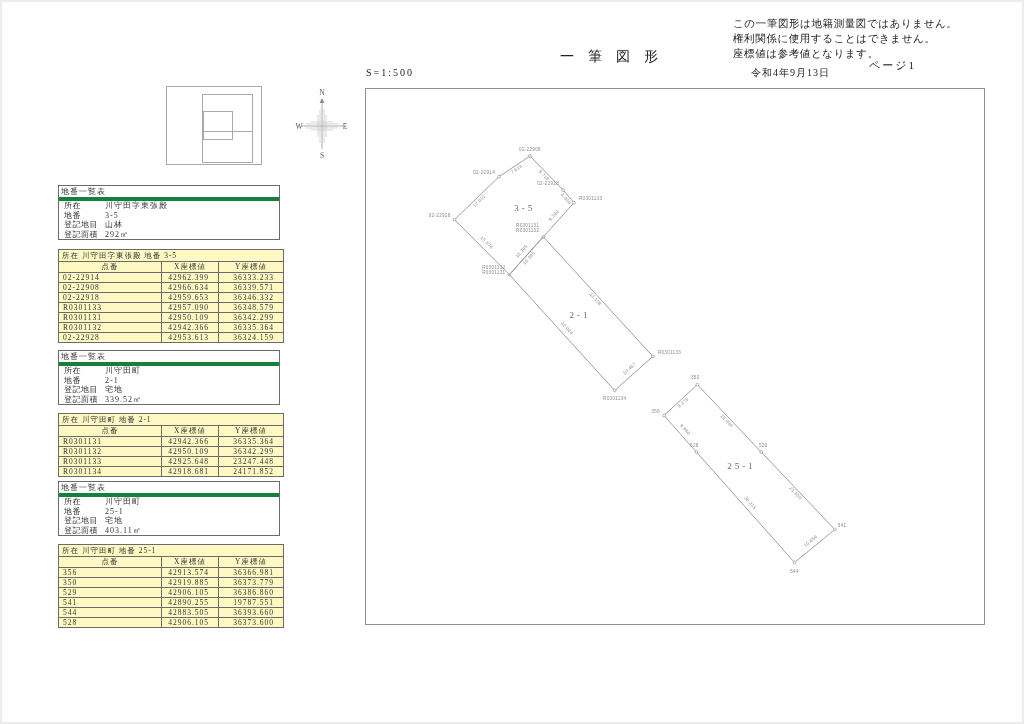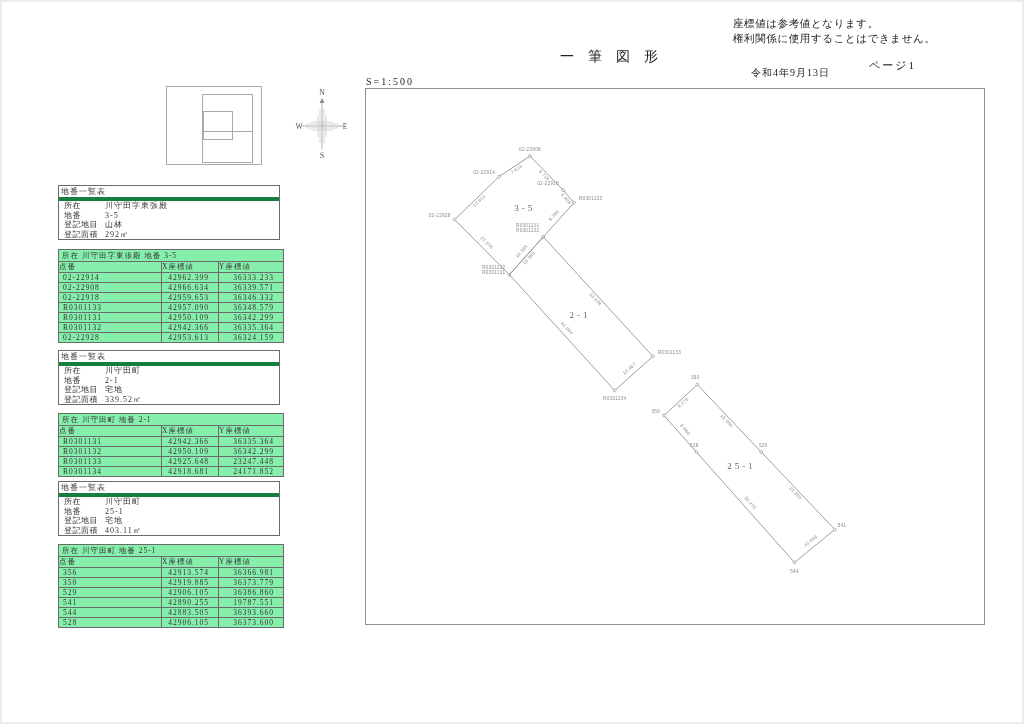--- a/index.html
+++ b/index.html
@@ -3,21 +3,21 @@
 <meta charset="utf-8">
 <style>
   * { margin:0; padding:0; box-sizing:border-box; }
   html,body { background:#ffffff; }
   body { width:1024px; height:724px; position:relative; overflow:hidden;
          font-family:"Liberation Serif","DejaVu Serif",serif; color:#333; }
   .page-edge { position:absolute; inset:0; box-shadow: inset 0 0 0 2px #ececec, inset 0 2px 0 #d8d8d8; pointer-events:none; }
 
   
   .disclaimer { position:absolute; left:733px; top:16px; font-size:10.5px; letter-spacing:0.6px; line-height:15px; color:#222; }
-  .scale { position:absolute; left:366px; top:76px; font-size:10px; letter-spacing:2px; color:#222; }
+  .scale { position:absolute; left:366px; top:67px; font-size:10px; letter-spacing:2px; color:#222; }
   .doc-title { position:absolute; left:560px; top:48px; font-size:14px; letter-spacing:14px; color:#222; }
   .doc-date { position:absolute; left:751px; top:66px; font-size:10px; letter-spacing:1px; color:#222; }
   .page-no { position:absolute; left:869px; top:58px; font-size:11px; letter-spacing:2px; color:#222; }
 
   
   .inset { position:absolute; }
   .inset .r { position:absolute; border:1px solid #a9a9a9; }
   .inset .ln { position:absolute; height:1px; background:#a9a9a9; }
 
   
@@ -27,45 +27,46 @@
   .compass line.lite { stroke:#c4c4c4; stroke-width:0.7; }
   .compass path { fill:#888; }
 
   
   .sidebar { position:absolute; left:58px; top:185px; width:225px; }
   .sum { border:1px solid #6b6b6b; width:222px; background:#fff; }
   .sum-title { font-size:8px; letter-spacing:1px; line-height:11px; padding-left:2px; border-bottom:4px solid #15803d; color:#333; }
   .sum-row { display:flex; line-height:9.5px; font-size:8px;align-items:center; }
   .sum-label { width:46px; padding-left:5px; letter-spacing:0.5px; color:#333; }
   .sum-val { letter-spacing:1px; color:#333; }
-  table.ct { border-collapse:collapse; table-layout:fixed; width:225px; background:#86efac; }
+  table.ct { border-collapse:collapse; table-layout:fixed; width:225px; background:#fef9c3; }
   table.ct td { border:1px solid #6b6b6b; font-size:7.5px; color:#333; height:9px; line-height:9px; overflow:hidden; white-space:nowrap; }
   table.ct tr.ct-title td { border-bottom:1px solid #6b6b6b; letter-spacing:1px; height:11px; line-height:11px; padding-left:3px; }
-  table.ct tr.ct-head td { letter-spacing:1px; height:10px; line-height:10px; }
+  table.ct tr.ct-head td { text-align:center; letter-spacing:1px; height:10px; line-height:10px; }
   table.ct td.pn { padding-left:4px; letter-spacing:1px; }
   table.ct td.cx, table.ct td.cy { text-align:right; padding-right:9px; letter-spacing:1px; }
 
   
   .map-frame { position:absolute; left:365px; top:88px; width:620px; height:537px; border:1px solid #8f8f8f; background:#fff; }
   .map-footer { position:absolute; left:7px; bottom:7px; font-size:9px; letter-spacing:1.8px; color:#222; }
   #parcel-svg { position:absolute; left:0; top:0; }
   #parcel-svg .p-outline { fill:none; stroke:#949494; stroke-width:0.9; }
   #parcel-svg .v-marker { fill:#ffffff; stroke:#949494; stroke-width:0.7; }
   #parcel-svg .v-label { font-size:4.6px; letter-spacing:0.3px; fill:#8a8a8a; font-family:"Liberation Sans",sans-serif; }
   #parcel-svg .edge-label { font-size:4.6px; letter-spacing:0.3px; fill:#8a8a8a; font-family:"Liberation Sans",sans-serif; }
   #parcel-svg .num-label { font-size:9px; letter-spacing:3px; fill:#666; font-family:"Liberation Serif",serif; }
 </style>
 </head>
 <body>
 
 <div class="page-edge"></div>
 
 <div class="disclaimer">
+  <div>この一筆図形は地籍測量図ではありません。</div>
+  <div>権利関係に使用することはできません。</div>
   <div>座標値は参考値となります。</div>
-  <div>権利関係に使用することはできません。</div>
 </div>
 
 <div class="scale">S=1:500</div>
 <div class="doc-title">一筆図形</div>
 <div class="doc-date">令和4年9月13日</div>
 <div class="page-no">ページ1</div>
 
 <div class="inset">
   <div class="r" style="left:166px; top:86px;  width:96px; height:79px;"></div>
   <div class="r" style="left:202px; top:94px;  width:51px; height:69px;"></div>

